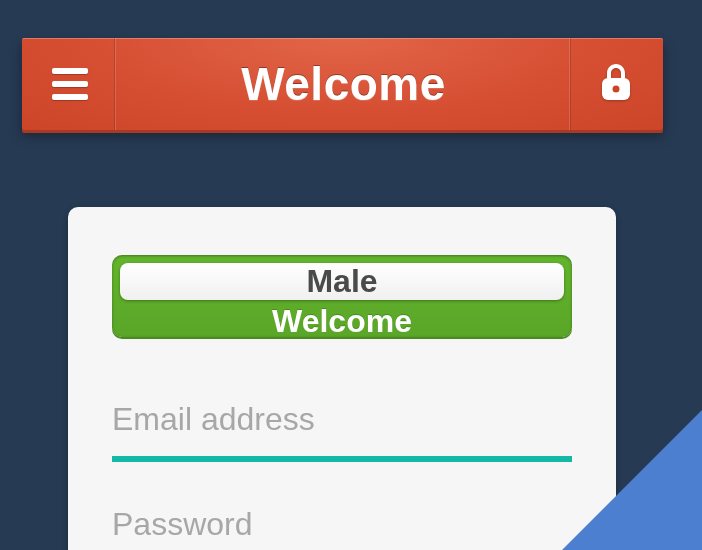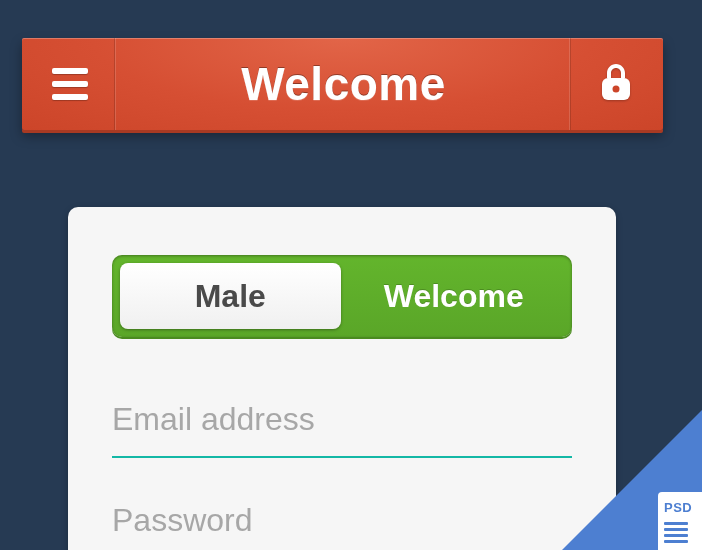--- a/index.html
+++ b/index.html
@@ -85,20 +85,21 @@
     width: 100%;
     height: 82px;
     background: linear-gradient(#63b52c, #5aa628);
     border-radius: 10px;
     box-shadow:
       inset 0 1px 3px rgba(0,0,0,.35),
       0 2px 0 #4a8a20;
     display: flex;
     padding: 8px;
     gap: 3px;
+    flex-direction: column;
   }
   .seg-btn {
     flex: 1;
     display: flex;
     align-items: center;
     justify-content: center;
     font-size: 32px;
     font-weight: 700;
     border-radius: 8px;
     cursor: pointer;
@@ -114,21 +115,21 @@
     text-shadow: 0 -1px 0 rgba(0,0,0,.2);
   }
 
   .field {
     margin-top: 58px;
   }
   .field + .field { margin-top: 38px; }
   .field input {
     width: 100%;
     border: none;
-    border-bottom: 2px solid #14b8a6;
+    border-bottom: 6px solid #14b8a6;
     background: transparent;
     font-size: 32px;
     color: #444;
     padding: 6px 0 18px 0;
     outline: none;
     font-family: inherit;
   }
   .field input::placeholder { color: #a7a7a7; }
 
   
@@ -213,22 +214,13 @@
   </div>
 
   <div class="field">
     <input type="password" placeholder="Password" style="">
   </div>
 
 </div>
 
 <div class="corner">
   <div class="corner-tri"></div>
-  <div class="corner-card">
-    <div class="corner-label">PSD</div>
-    <div class="corner-lines">
-      <span></span>
-        <span></span>
-        <span></span>
-        <span></span>
-    </div>
-  </div>
 </div>
 
 </body></html>

